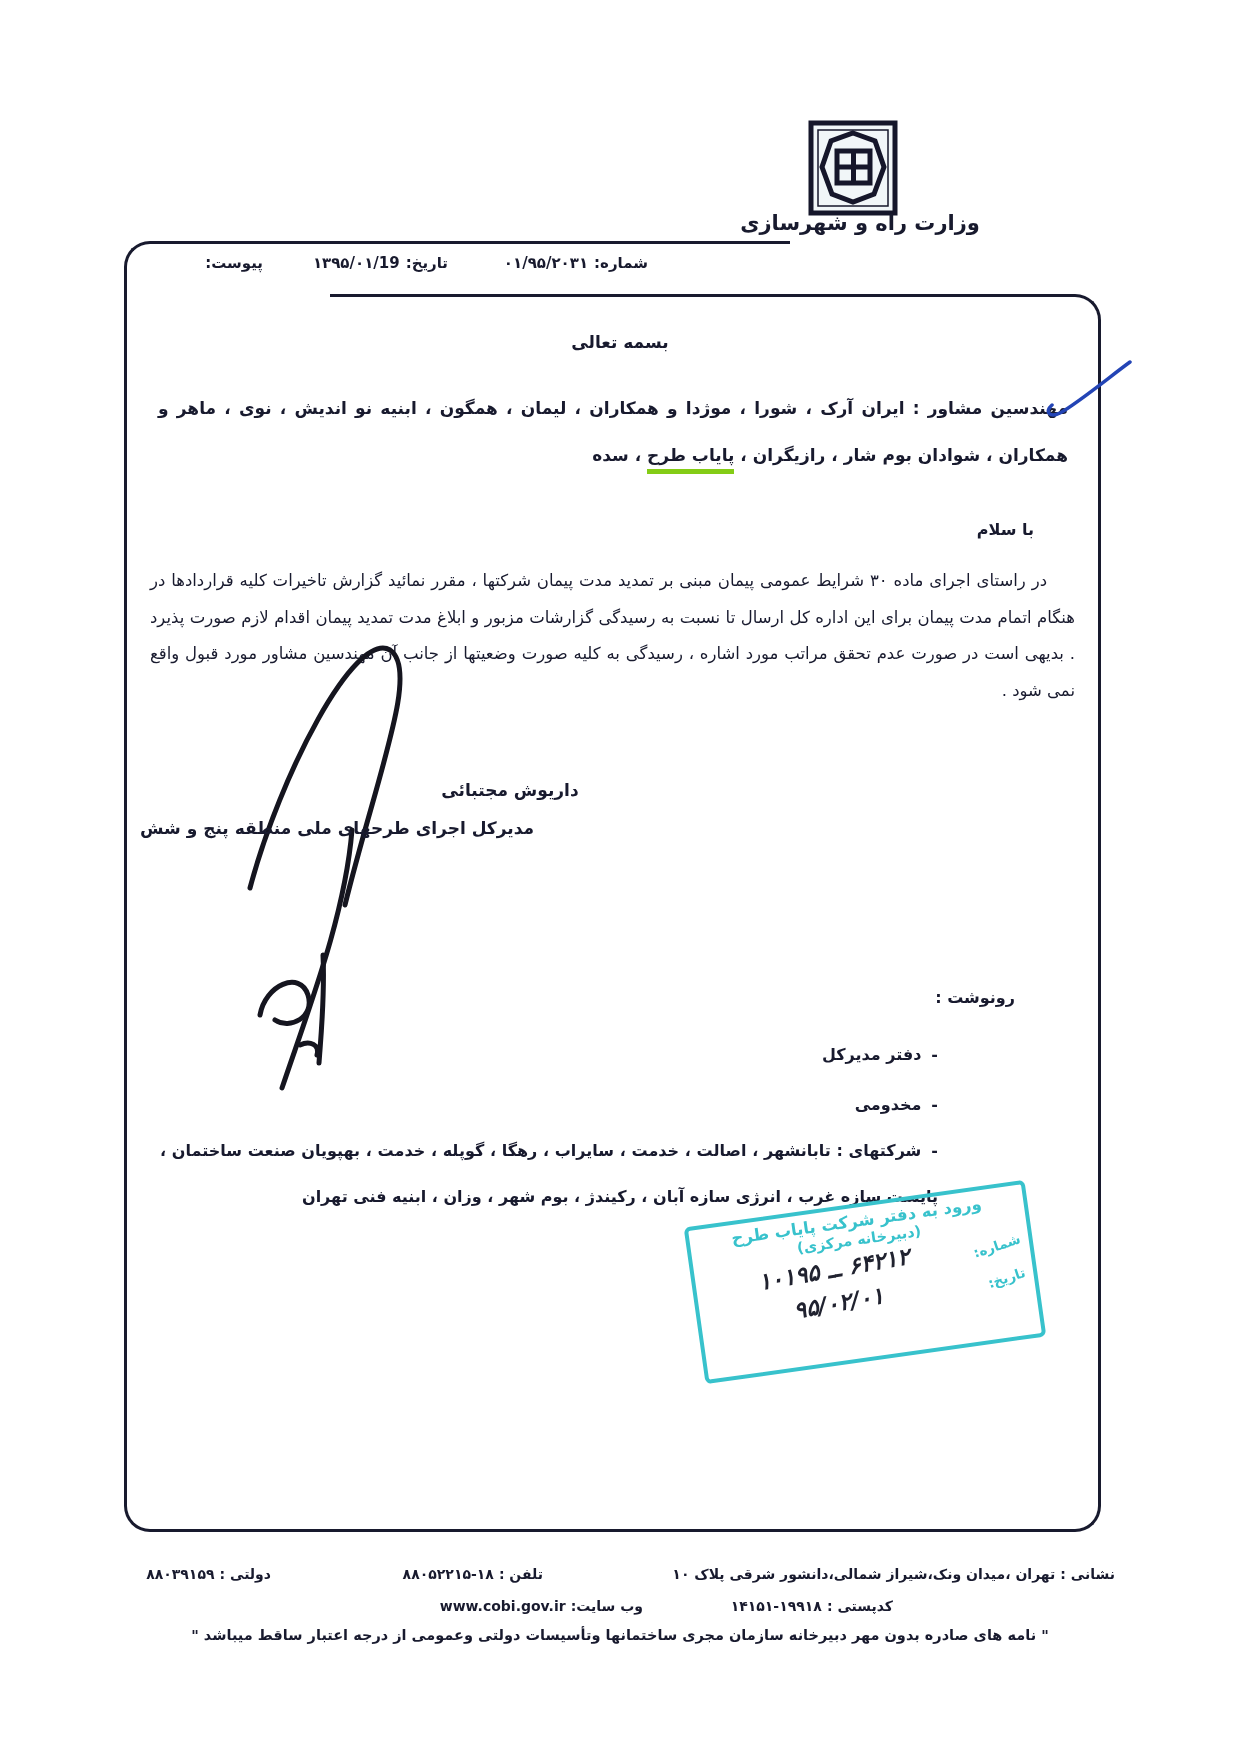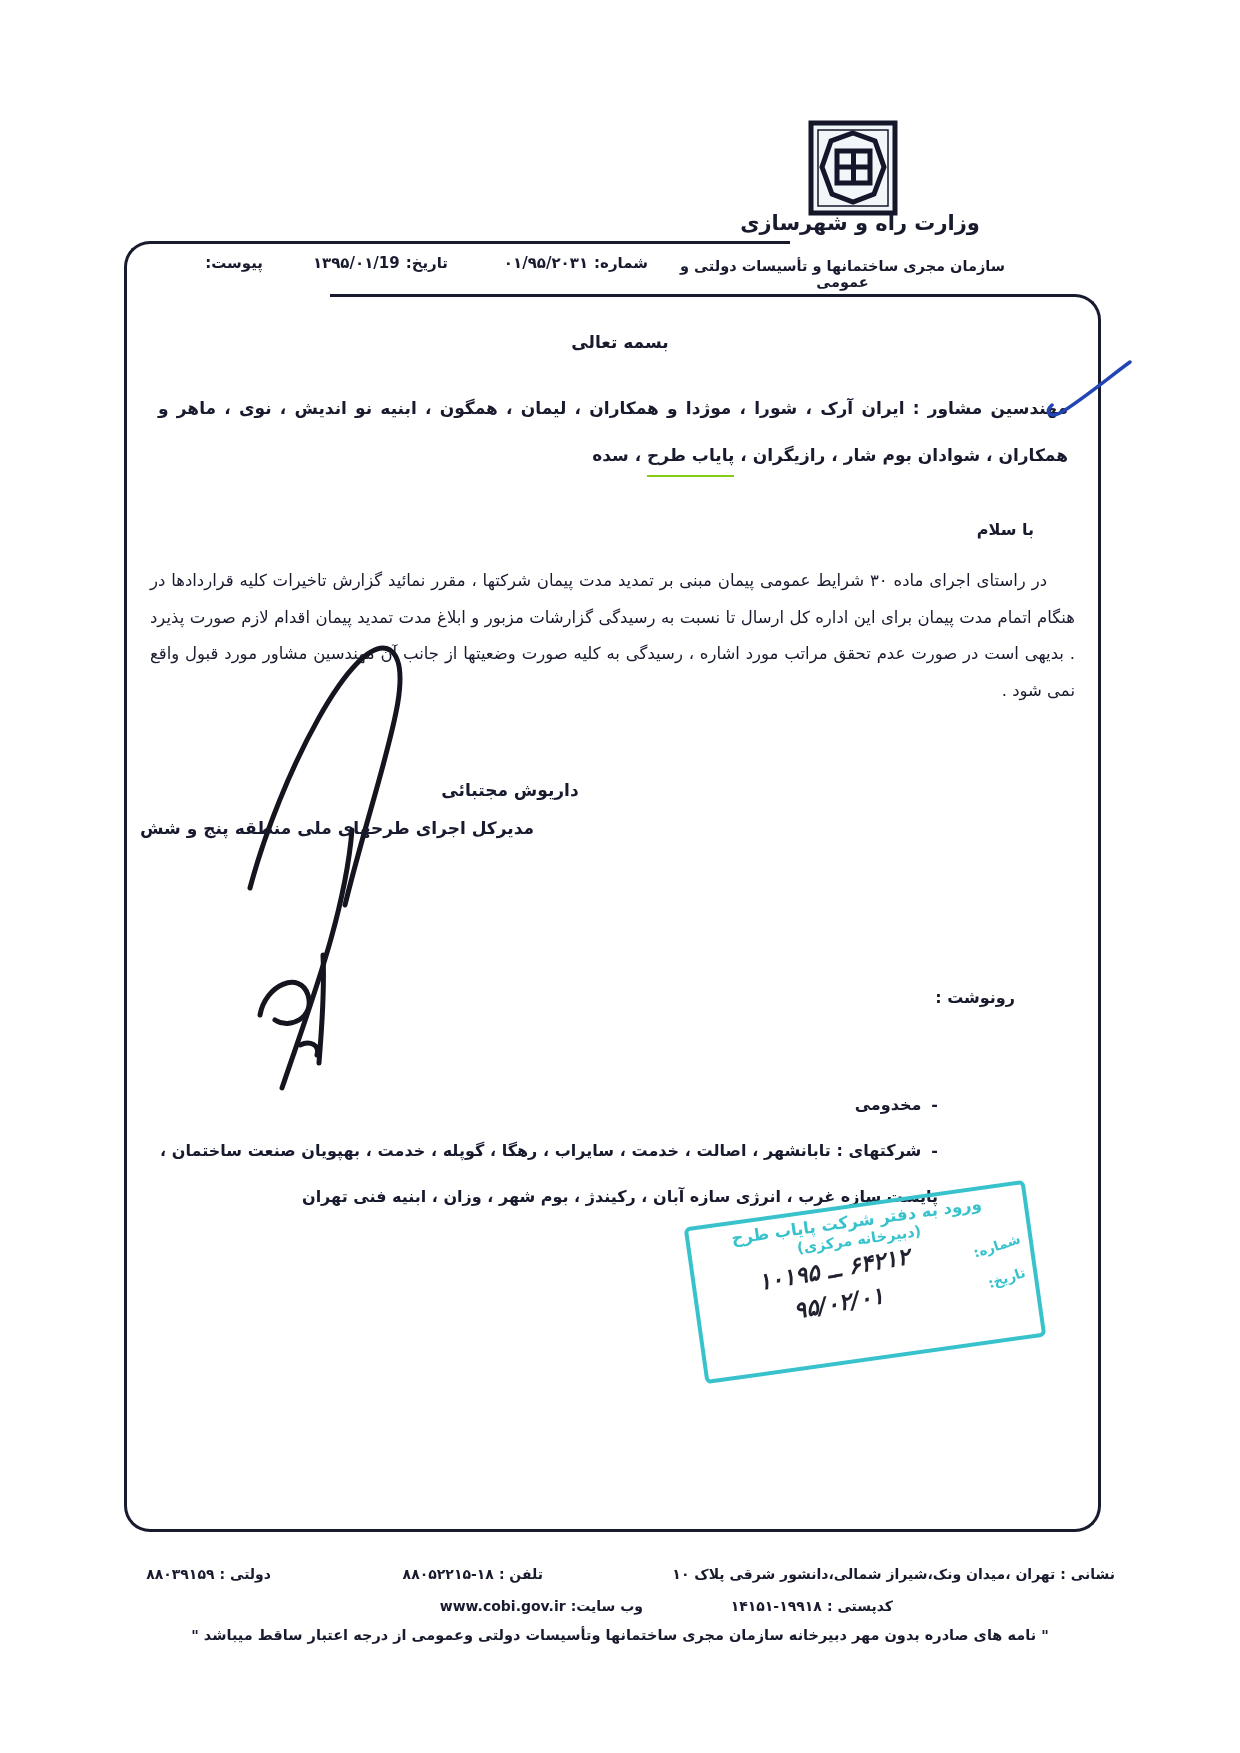--- a/index.html
+++ b/index.html
@@ -45,21 +45,21 @@
   .f-number{left:488px;width:160px;}
   .f-date{left:293px;width:155px;}
   .f-attach{left:183px;width:80px;}
 
   
   .besmele{left:540px;top:332px;width:160px;text-align:center;
            font-size:17px;font-weight:bold;}
   .addressee{left:158px;width:910px;font-size:17px;font-weight:bold;line-height:47px;}
   .addr-l1{top:385px;text-align:justify;text-align-last:justify;}
   .addr-l2{top:432px;text-align:right;}
-  .underlined{border-bottom:2px solid #84cc16;padding-bottom:10px;}
+  .underlined{border-bottom:5px solid #84cc16;padding-bottom:4px;}
   .salutation{left:944px;top:520px;width:90px;text-align:right;
               font-size:16px;font-weight:bold;}
   .body-par{left:150px;top:563px;width:925px;
             font-size:16.5px;line-height:36.5px;
             text-align:justify;text-indent:28px;}
   .signer-name{left:415px;top:780px;width:190px;text-align:center;
                font-size:17px;font-weight:bold;}
   .signer-title{left:140px;top:818px;width:470px;text-align:left;
                 font-size:17px;font-weight:bold;}
 
@@ -107,21 +107,20 @@
     <svg width="90" height="96" viewBox="0 0 90 96">
       <rect x="3" y="3" width="84" height="90" fill="#f1f6f8" stroke="#15162a" stroke-width="5"></rect>
       <rect x="10" y="10" width="70" height="76" fill="none" stroke="#15162a" stroke-width="1.5"></rect>
       <polygon points="45,13 67,21 76,47 66,74 45,82 24,74 14,47 23,21" fill="none" stroke="#15162a" stroke-width="5"></polygon>
       <rect x="29" y="31" width="33" height="32" fill="none" stroke="#15162a" stroke-width="5"></rect>
       <line x1="45.5" y1="31" x2="45.5" y2="63" stroke="#15162a" stroke-width="5"></line>
       <line x1="29" y1="47" x2="62" y2="47" stroke="#15162a" stroke-width="5"></line>
     </svg>
   </div>
   <div class="abs ministry">وزارت راه و شهرسازی</div>
-  <div class="abs org">سازمان مجری ساختمانها و تأسیسات دولتی و عمومی</div>
 
   <div class="abs frame frame-top-left"></div>
   <div class="abs frame frame-top-right"></div>
   <div class="abs frame frame-body"></div>
 
   <div class="abs field f-number">
     <span class="lbl">شماره:</span><span>۰۱/۹۵/۲۰۳۱</span>
   </div>
   <div class="abs field f-date">
     <span class="lbl">تاریخ:</span><span>۱۳۹۵/۰۱/19</span>
@@ -154,20 +153,23 @@
   <div class="abs signer-name">داریوش مجتبائی</div>
   <div class="abs signer-title">مدیرکل اجرای طرحهای ملی منطقه پنج و شش</div>
 
   <div class="abs" style="left:1038px;top:348px;width:100px;height:70px;">
     <svg width="100" height="70" viewBox="0 0 100 70">
       <path d="M14,57 c-8,7 -2,13 8,8 c18,-10 52,-38 70,-51" fill="none" stroke="#2344b5" stroke-width="3.5" stroke-linecap="round"></path>
     </svg>
   </div>
 
   <div class="abs cc-label">رونوشت :</div>
+  <div class="abs cc-item cc-1">
+    <span class="cc-dash">-</span><span>دفتر مدیرکل</span>
+  </div>
   <div class="abs cc-item cc-3">
     <span class="cc-dash">-</span><span>شرکتهای : تابانشهر ، اصالت ، خدمت ، سایراب ، رهگا ، گوپله ، خدمت ، بهپویان صنعت ساختمان ، پایست سازه غرب ، انرژی سازه آبان ، رکیندژ ، بوم شهر ، وزان ، ابنیه فنی تهران</span>
   </div>
   <div class="abs cc-item cc-2">
     <span class="cc-dash">-</span><span>مخدومی</span>
   </div>
 
   <div class="abs stamp">
     <div class="stamp-line1">ورود به دفتر شرکت پایاب طرح</div>
     <div class="stamp-line2">(دبیرخانه مرکزی)</div>

